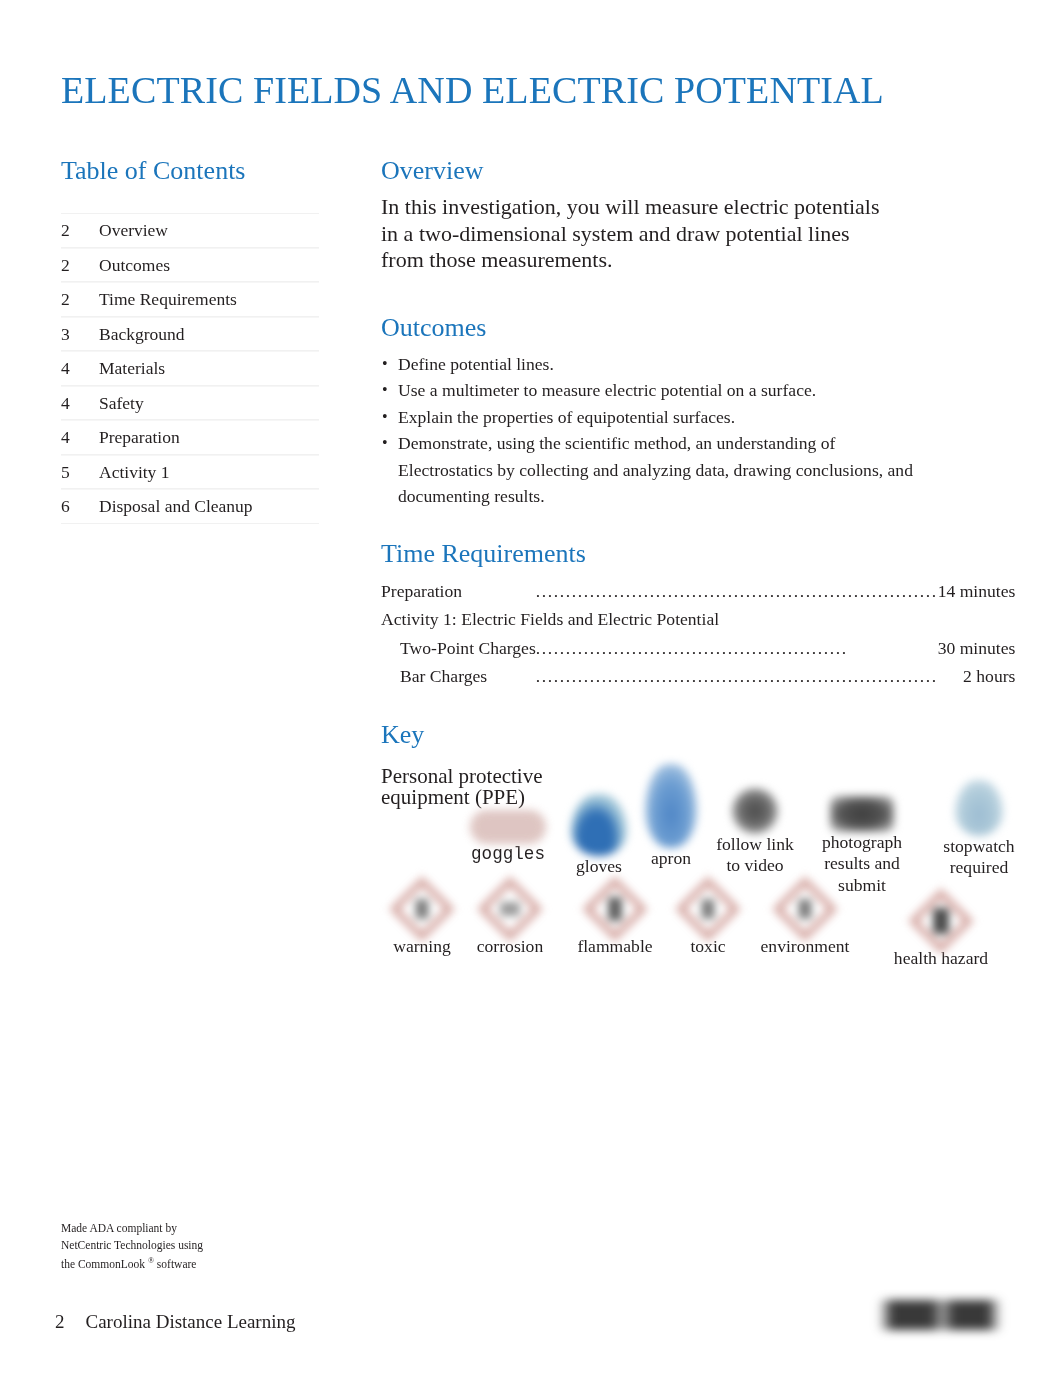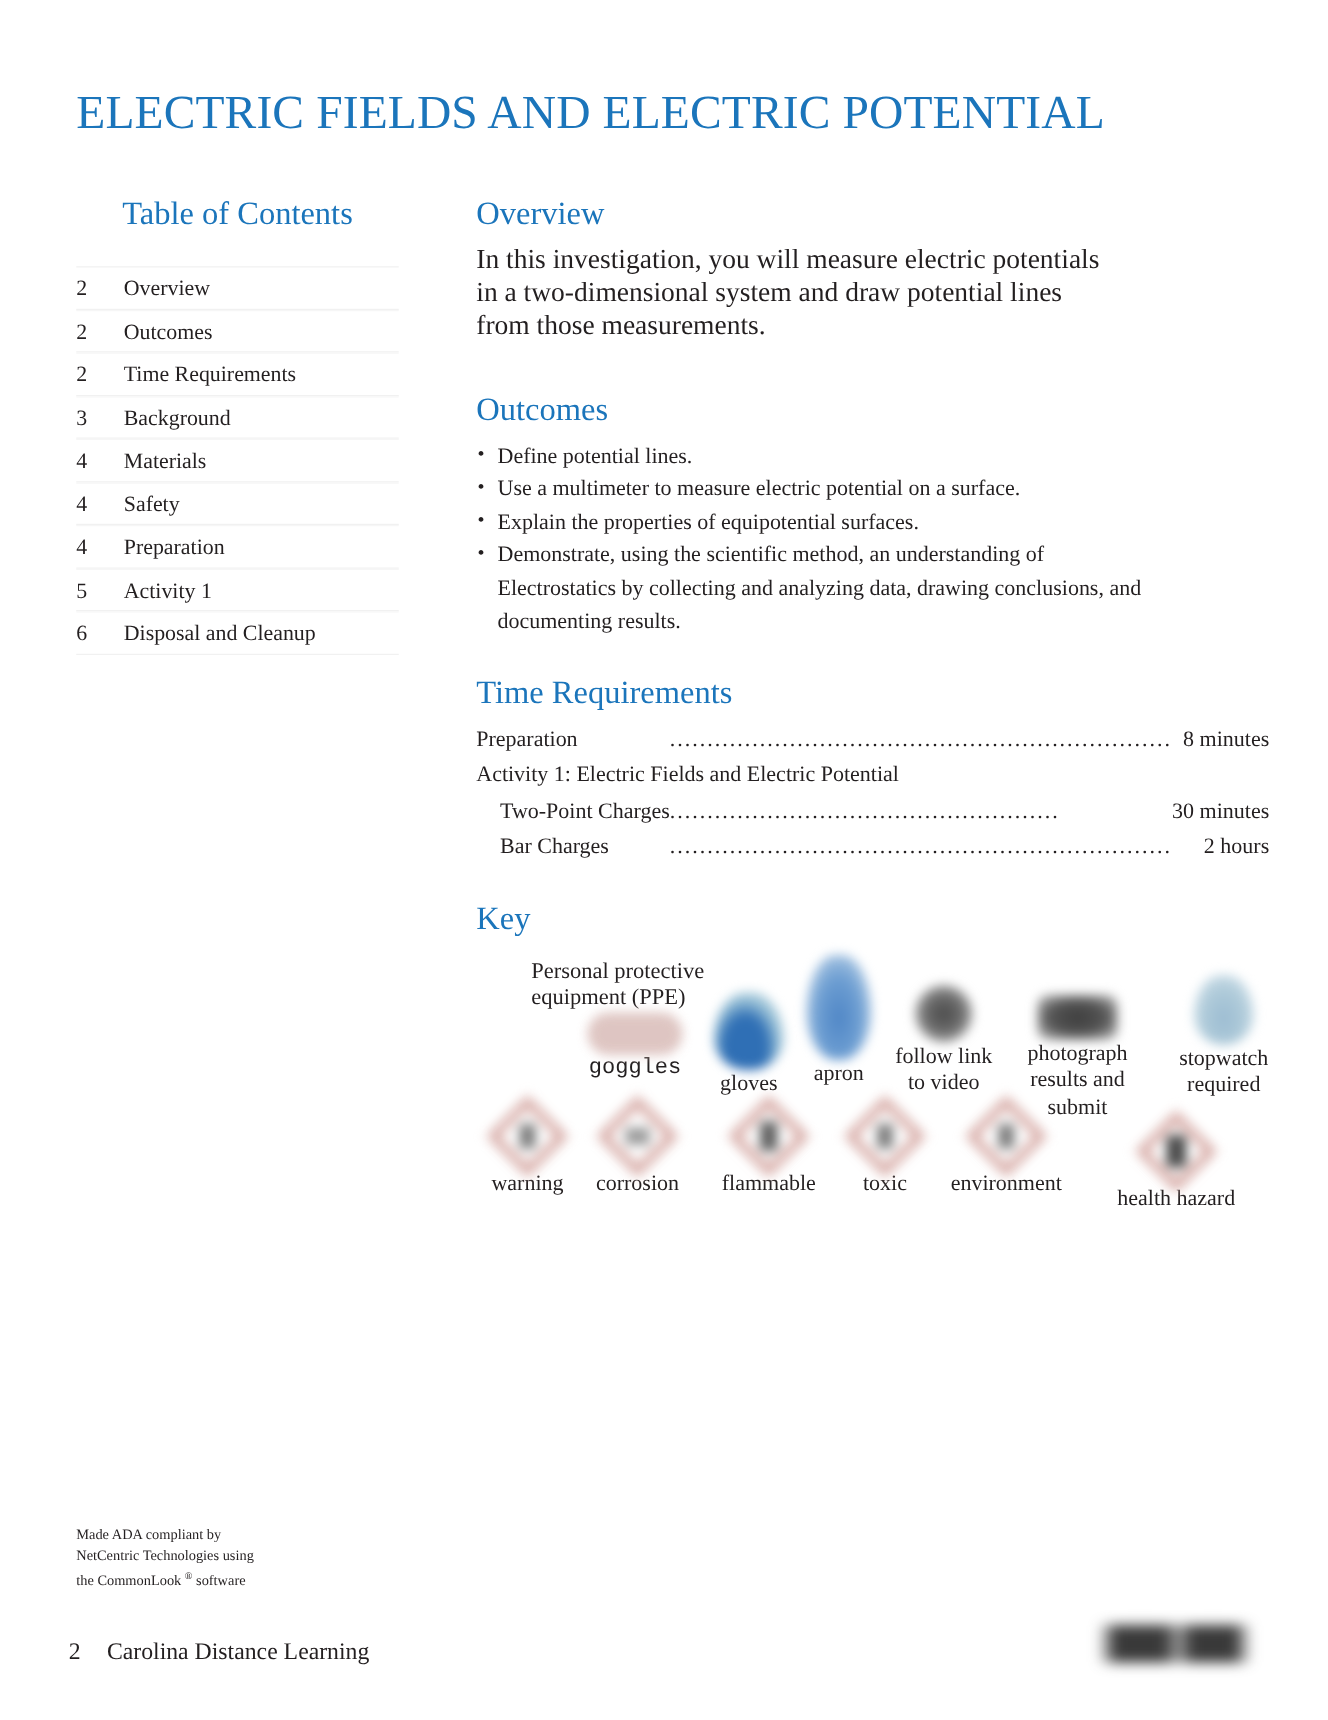--- a/index.html
+++ b/index.html
@@ -42,21 +42,20 @@
     left: 61px;
     top: 155px;
     width: 258px;
   }
   .toc-heading {
     font-size: 26px;
     line-height: 32px;
     color: #1b75bb;
     margin: 0 0 26px 0;
     font-weight: normal;
-    text-align: center;
   }
   .toc-list {
     margin: 0;
     padding: 0;
     list-style: none;
   }
   .toc-row {
     display: flex;
     align-items: baseline;
     font-size: 17.5px;
@@ -161,24 +160,23 @@
   .key-wrap { position: relative; width: 622px; }
 
   .key-row1 {
     position: relative;
     height: 128px;
   }
   .ppe-text {
     position: absolute;
     left: 0;
     top: 8px;
-    font-size: 18px;
+    font-size: 21px;
     line-height: 21.5px;
     width: 170px;
-    margin-left: 44px;
   }
 
   .key-item {
     position: absolute;
     text-align: center;
   }
   .key-item .ki-label {
     font-size: 17.6px;
     line-height: 21.5px;
     color: #231f20;
@@ -365,21 +363,21 @@
 
     <section>
       <h2 class="sec-heading">Time Requirements</h2>
       <table class="time-table">
         <tbody id="time-rows">
             <tr class="time-row">
               <td class="tr-label">Preparation</td>
               <td class="tr-leader">
                 <span>...................................................................</span>
               </td>
-              <td class="tr-value">8 minutes</td>
+              <td class="tr-value">14 minutes</td>
             </tr>
             <tr class="time-row">
               <td colspan="3" class="tr-full">Activity 1: Electric Fields and Electric Potential</td>
             </tr>
             <tr class="time-row">
               <td class="tr-label indent">Two-Point Charges</td>
               <td class="tr-leader">
                 <span>....................................................</span>
               </td>
               <td class="tr-value">30 minutes</td>

